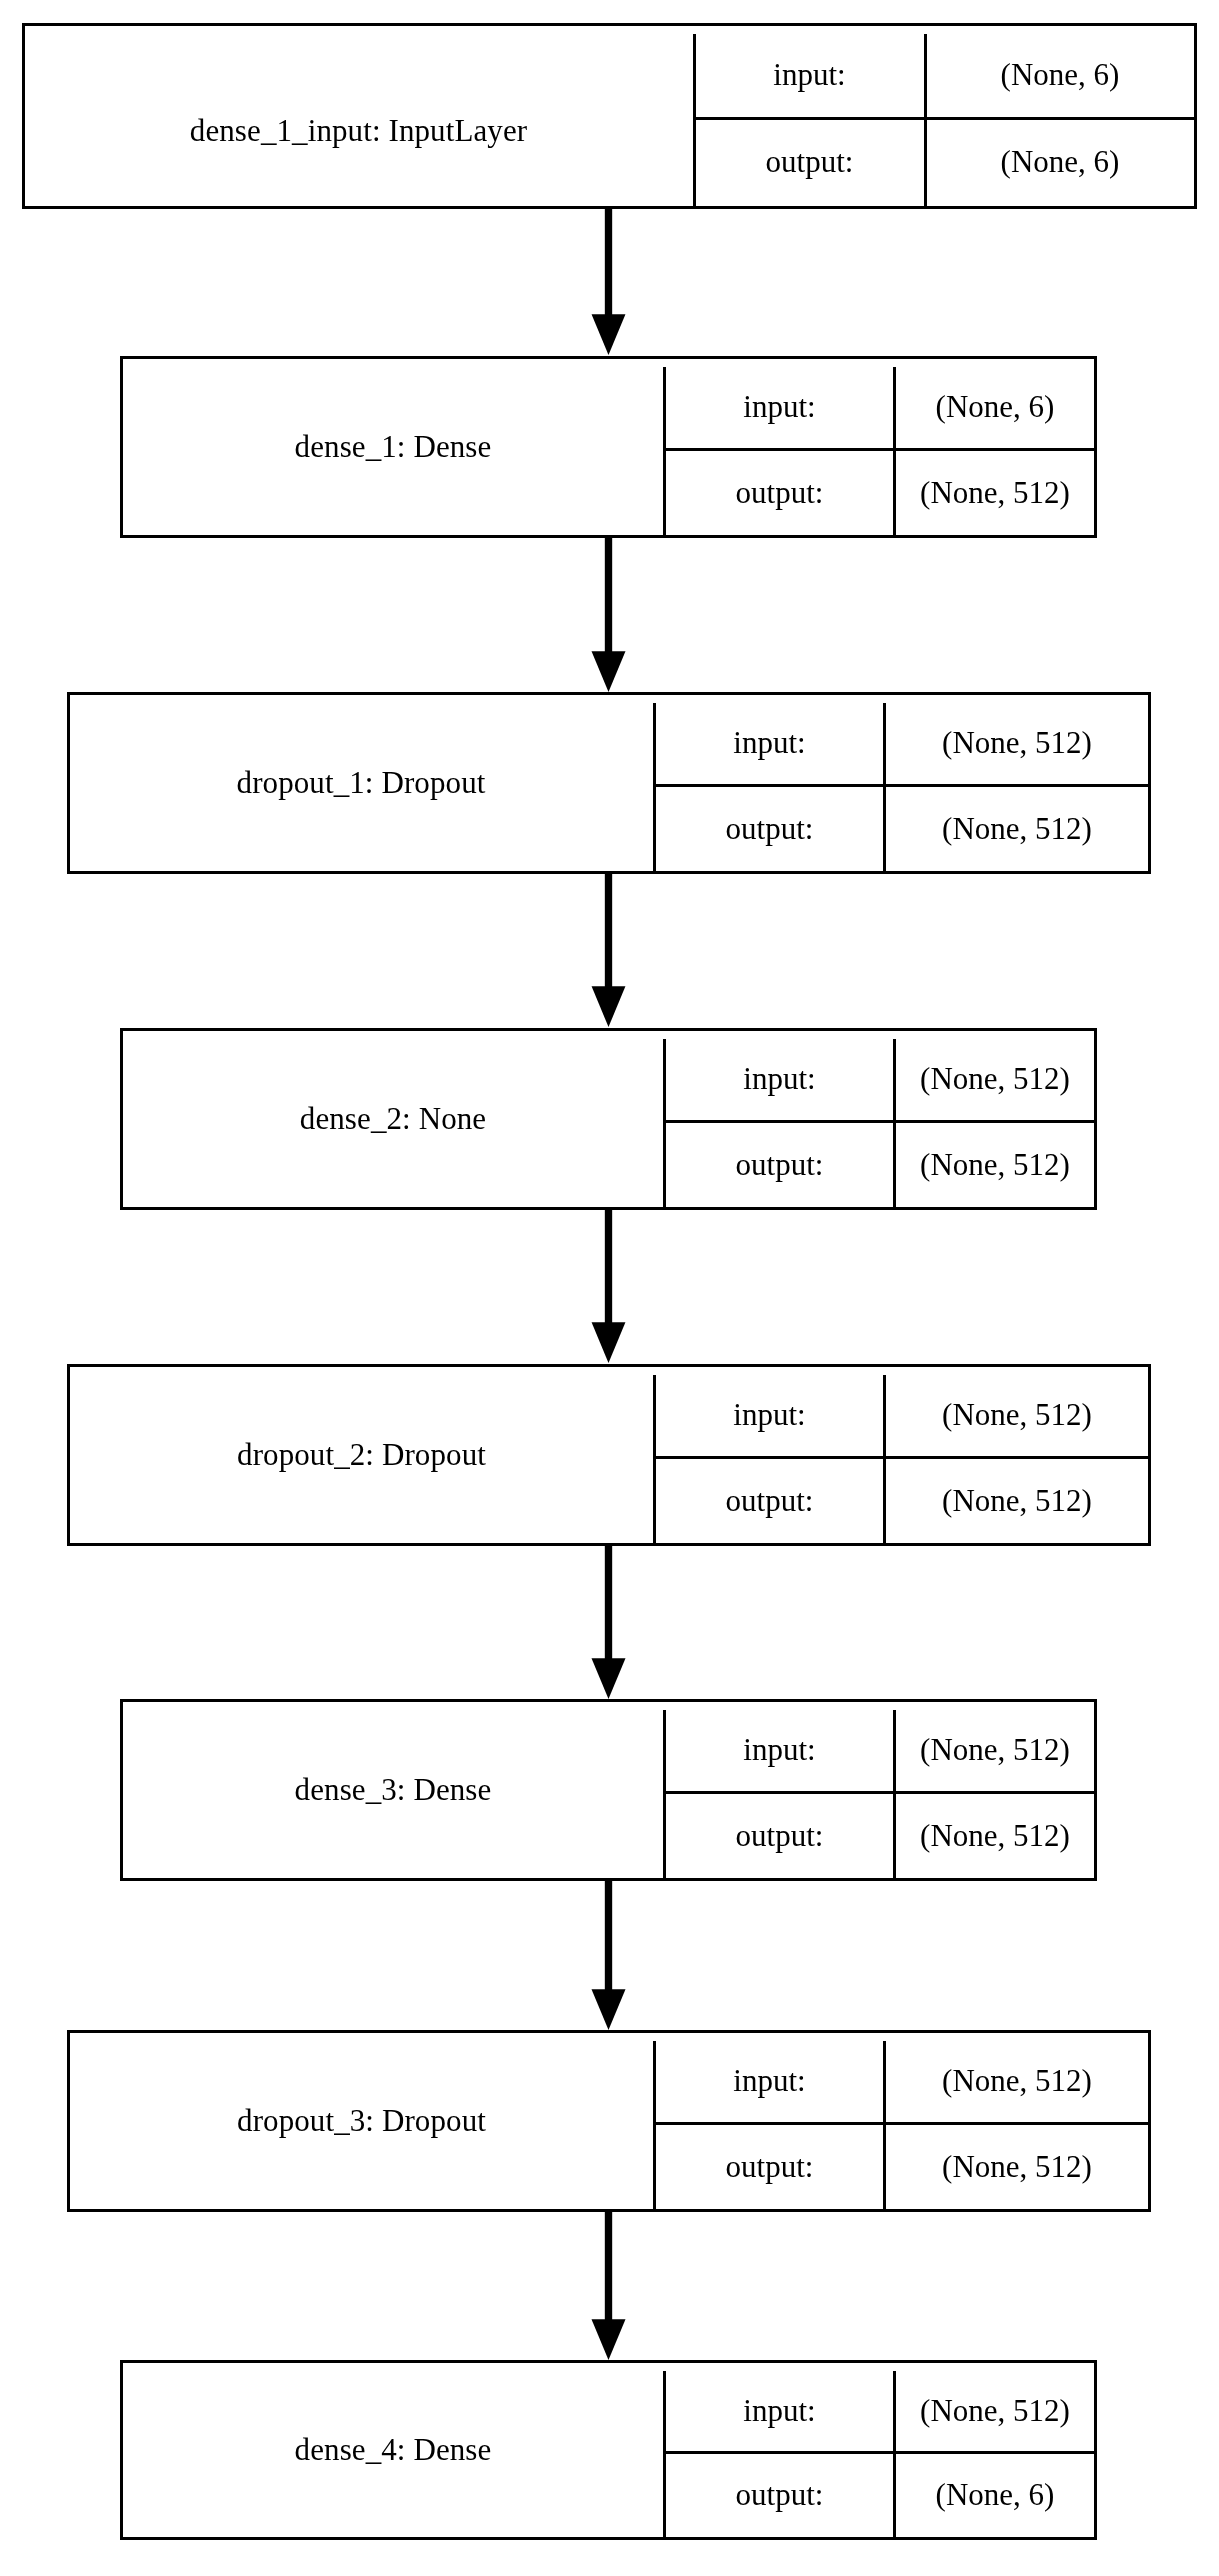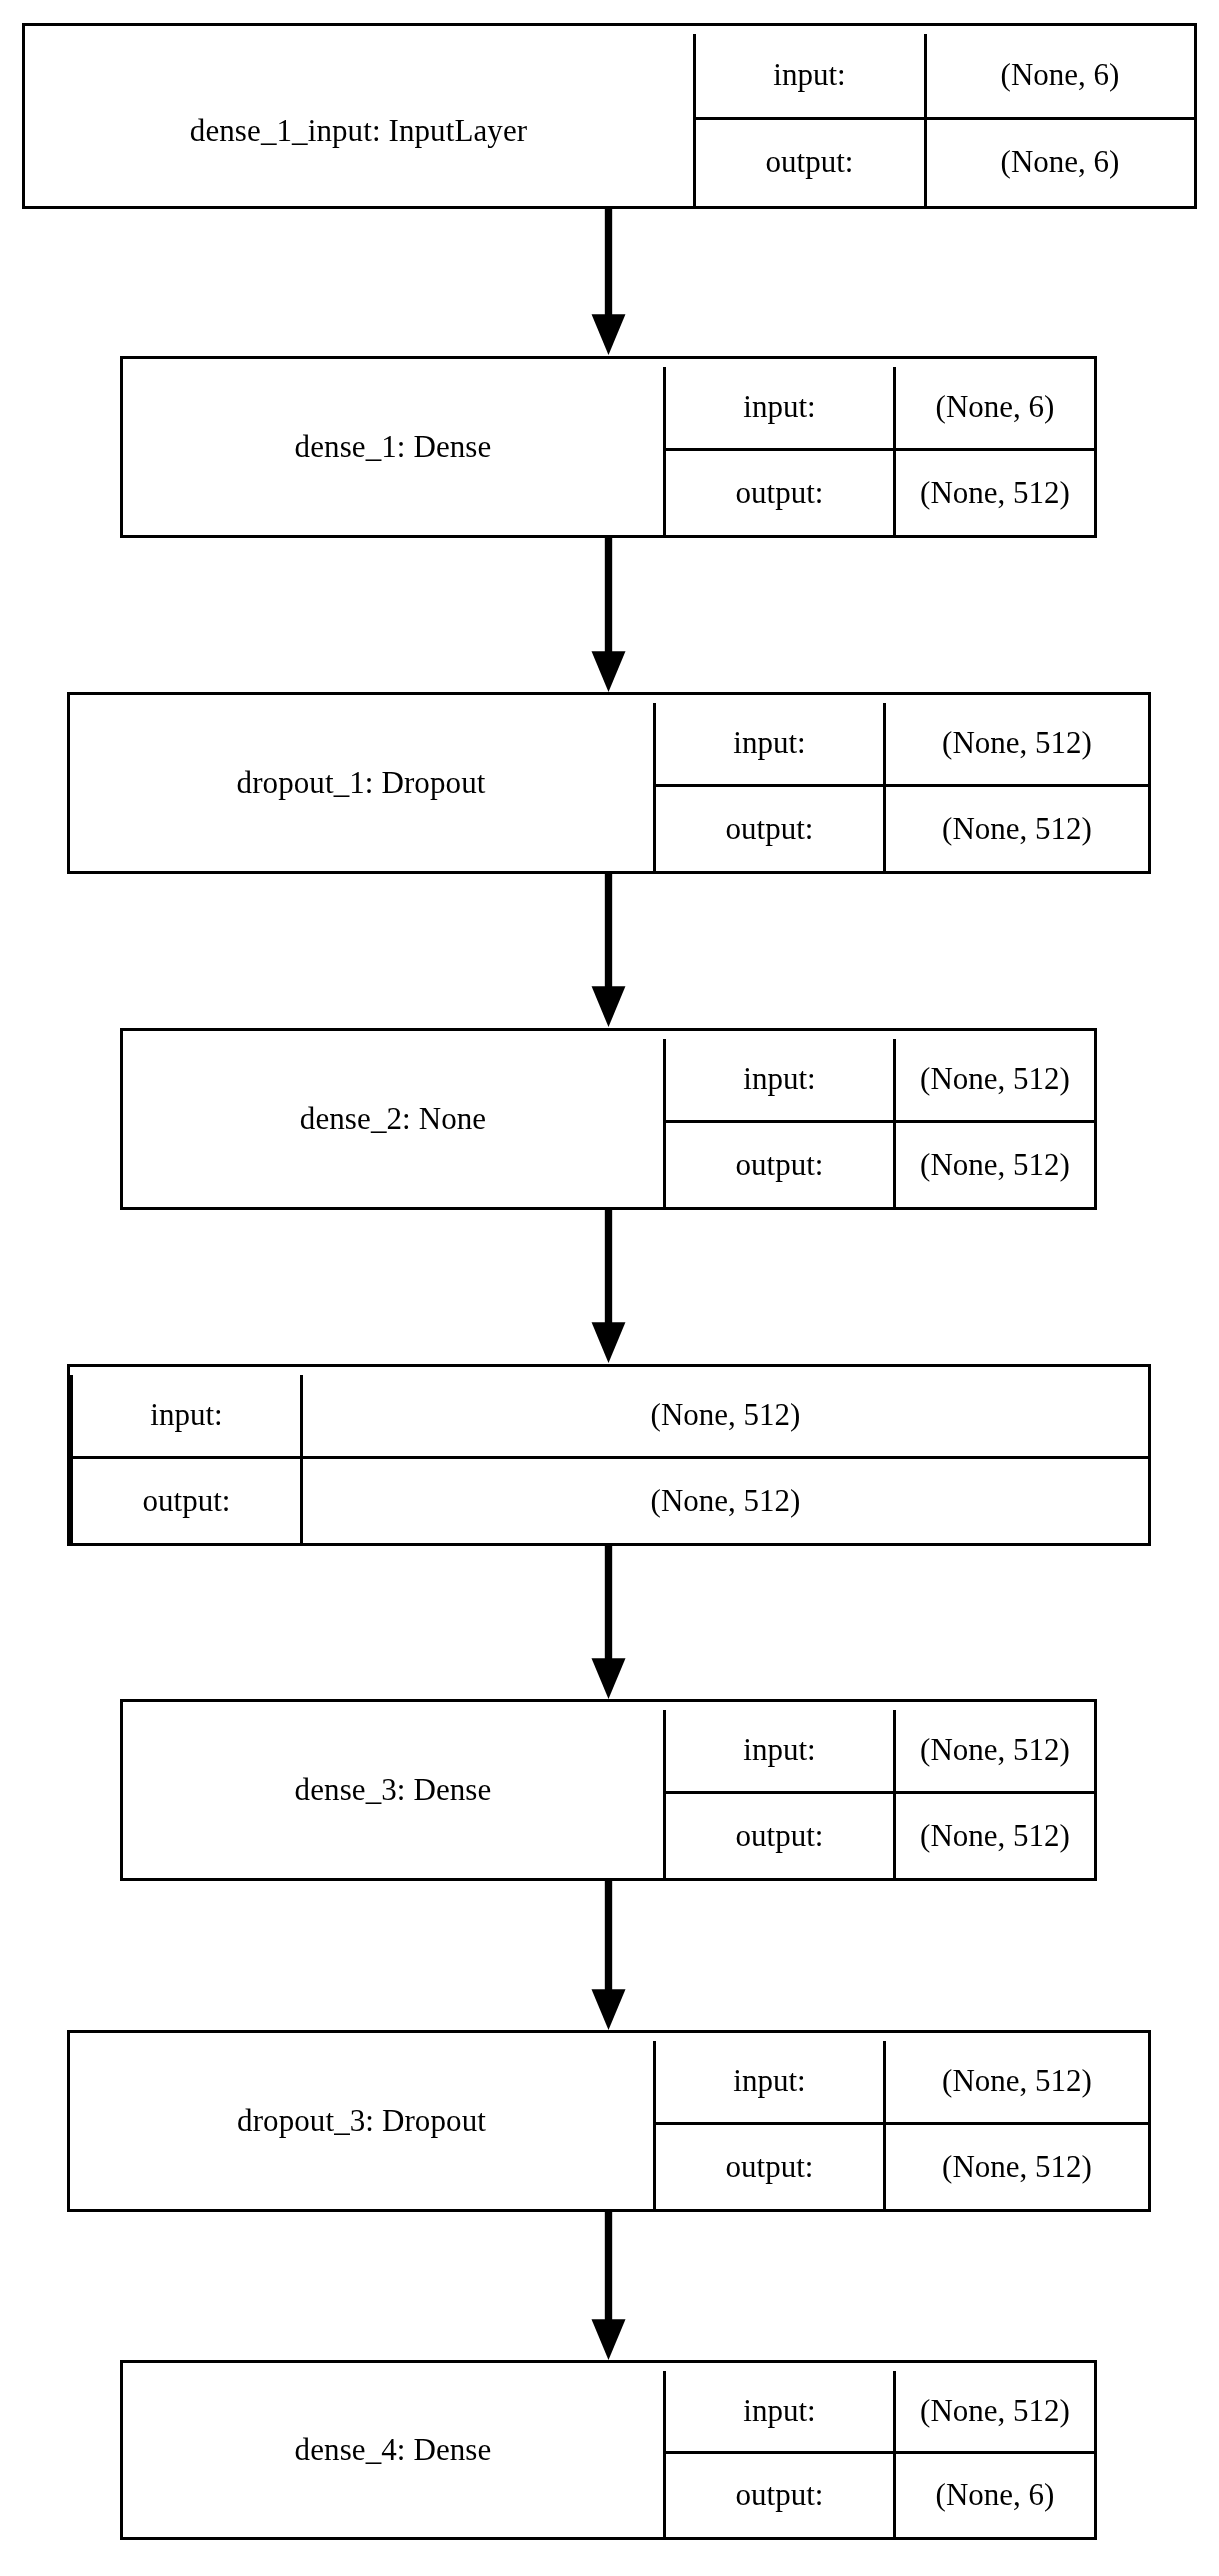--- a/index.html
+++ b/index.html
@@ -190,20 +190,21 @@
           <div class="io-key" style="width: 227px; flex: 0 0 227px;">input:</div>
           <div class="io-val">(None, 512)</div>
         </div>
         <div class="io-row bottom">
           <div class="io-key" style="width: 227px; flex: 0 0 227px;">output:</div>
           <div class="io-val">(None, 512)</div>
         </div>
       </div>
     </div>
     <div class="node" style="left: 67px; top: 1364px; width: 1084px; height: 182px;">
+      <div class="node-label" style="width: 583px; flex: 0 0 583px;">dropout_2: Dropout</div>
       <div class="node-io">
         <div class="io-row top">
           <div class="io-key" style="width: 227px; flex: 0 0 227px;">input:</div>
           <div class="io-val">(None, 512)</div>
         </div>
         <div class="io-row bottom">
           <div class="io-key" style="width: 227px; flex: 0 0 227px;">output:</div>
           <div class="io-val">(None, 512)</div>
         </div>
       </div>

